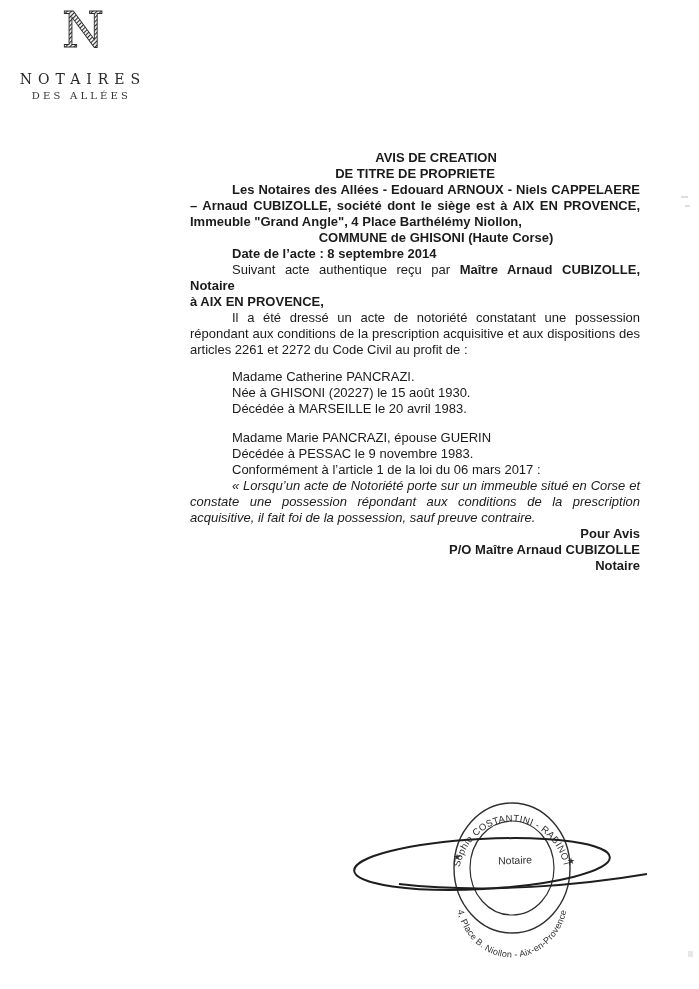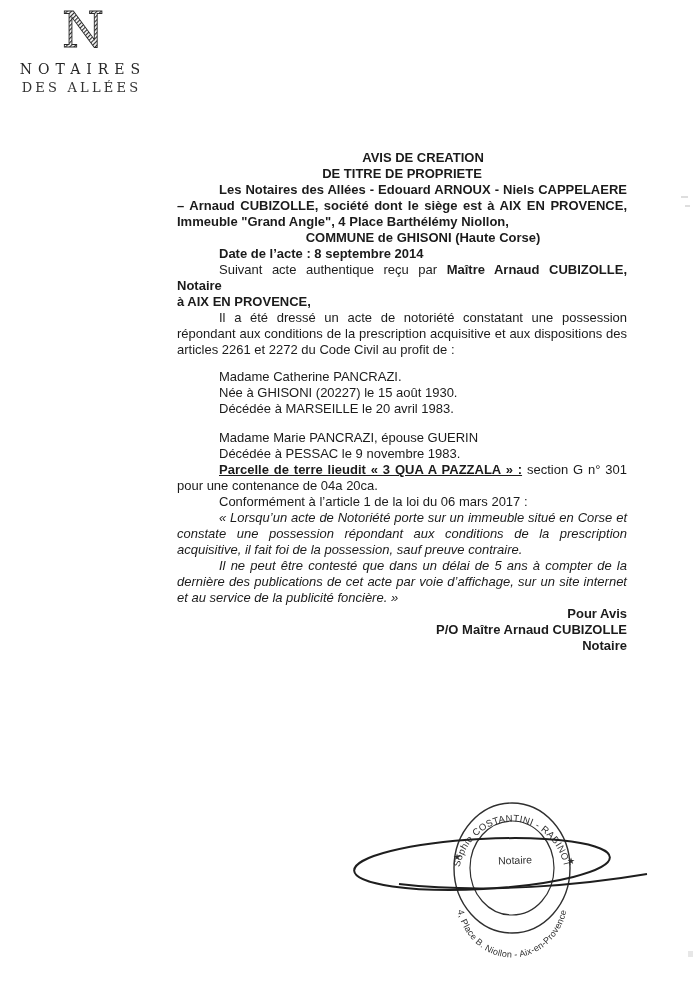--- a/index.html
+++ b/index.html
@@ -1,26 +1,26 @@
 <!DOCTYPE html>
 <html><head>
 <meta charset="utf-8">
 <style>
   html,body{margin:0;padding:0;background:#e8e8e8;}
   .page{position:relative;width:699px;height:989px;background:#ffffff;
         font-family:"Liberation Sans",sans-serif;color:#1b1b1b;overflow:hidden;margin:0 auto;}
   
   .logo{position:absolute;left:0;top:8px;width:160px;text-align:center;color:#222;}
   .logo-n{display:block;margin:0 auto;}
-  .logo-name{font-family:"DejaVu Serif",serif;font-size:14px;letter-spacing:6px;margin-top:9px;
+  .logo-name{font-family:"DejaVu Serif",serif;font-size:14px;letter-spacing:6px;margin-top:19px;
              padding-left:6px;color:#262626;}
-  .logo-sub{font-family:"DejaVu Serif",serif;font-size:13px;letter-spacing:3.2px;margin-top:3px;
+  .logo-sub{font-family:"DejaVu Serif",serif;font-size:10px;letter-spacing:3.2px;margin-top:3px;
             padding-left:3px;color:#333;}
   
-  .doc{position:absolute;left:177px;top:150px;width:450px;font-size:13px;line-height:16px;
+  .doc{position:absolute;left:190px;top:150px;width:450px;font-size:13px;line-height:16px;
        text-align:justify;}
   .doc p{margin:0;text-indent:42px;}
   .title{text-align:center;font-weight:bold;text-indent:0;margin-top:2px;}
   .office{font-weight:bold;margin-top:16px;}
   .commune{text-align:center;font-weight:bold;text-indent:0;margin-top:10px;}
   .date{font-weight:bold;margin-top:15px;text-align:left;}
   .suivant{margin-top:14px;}
   .bold{font-weight:bold;}
   .notoriete{margin-top:0;}
   .benef{margin:11px 0 0 42px;text-indent:0;text-align:left;}
@@ -80,26 +80,24 @@
       <div>Madame Catherine PANCRAZI.</div>
       <div>Née à GHISONI (20227) le 15 août 1930.</div>
       <div>Décédée à MARSEILLE le 20 avril 1983.</div>
     </div>
 
     <div class="benef second">
       <div>Madame Marie PANCRAZI, épouse GUERIN</div>
       <div>Décédée à PESSAC le 9 novembre 1983.</div>
     </div>
 
-    <p class="parcelle"><span class="parcel-label">Parcelle de terre lieudit « 3 QUA A PAZZALA » :</span><span> section G n° 301 pour une contenance de 04a 20ca.</span></p>
 
     <p class="law">Conformément à l’article 1 de la loi du 06 mars 2017 :</p>
 
     <p class="quote">« Lorsqu’un acte de Notoriété porte sur un immeuble situé en Corse et constate une possession répondant aux conditions de la prescription acquisitive, il fait foi de la possession, sauf preuve contraire.</p>
-    <p class="quote2">Il ne peut être contesté que dans un délai de 5 ans à compter de la dernière des publications de cet acte par voie d’affichage, sur un site internet et au service de la publicité foncière. »</p>
 
     <p class="sign">
       <span>Pour Avis</span><br>
       <span>P/O Maître Arnaud CUBIZOLLE</span><br>
       <span>Notaire</span>
     </p>
   </div>
 
   <svg class="stamp-svg" width="322" height="178" viewBox="0 0 322 178">
 

